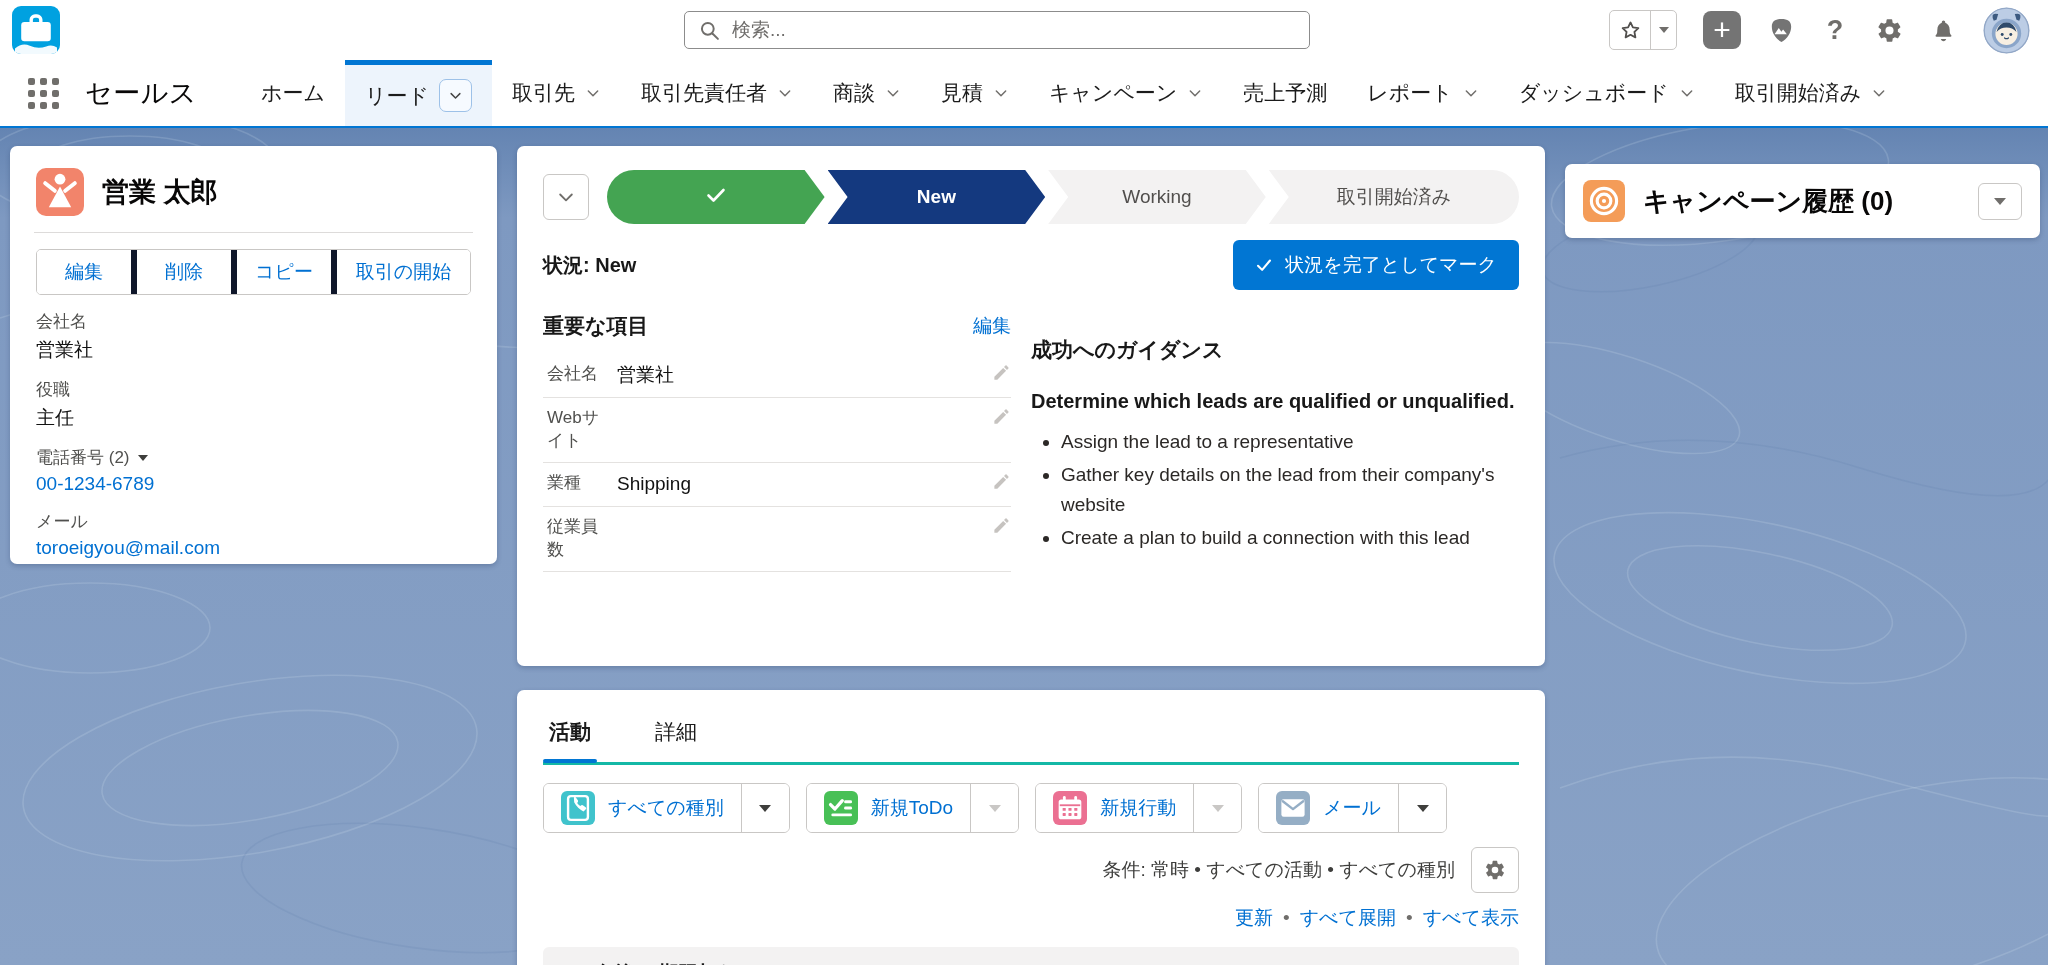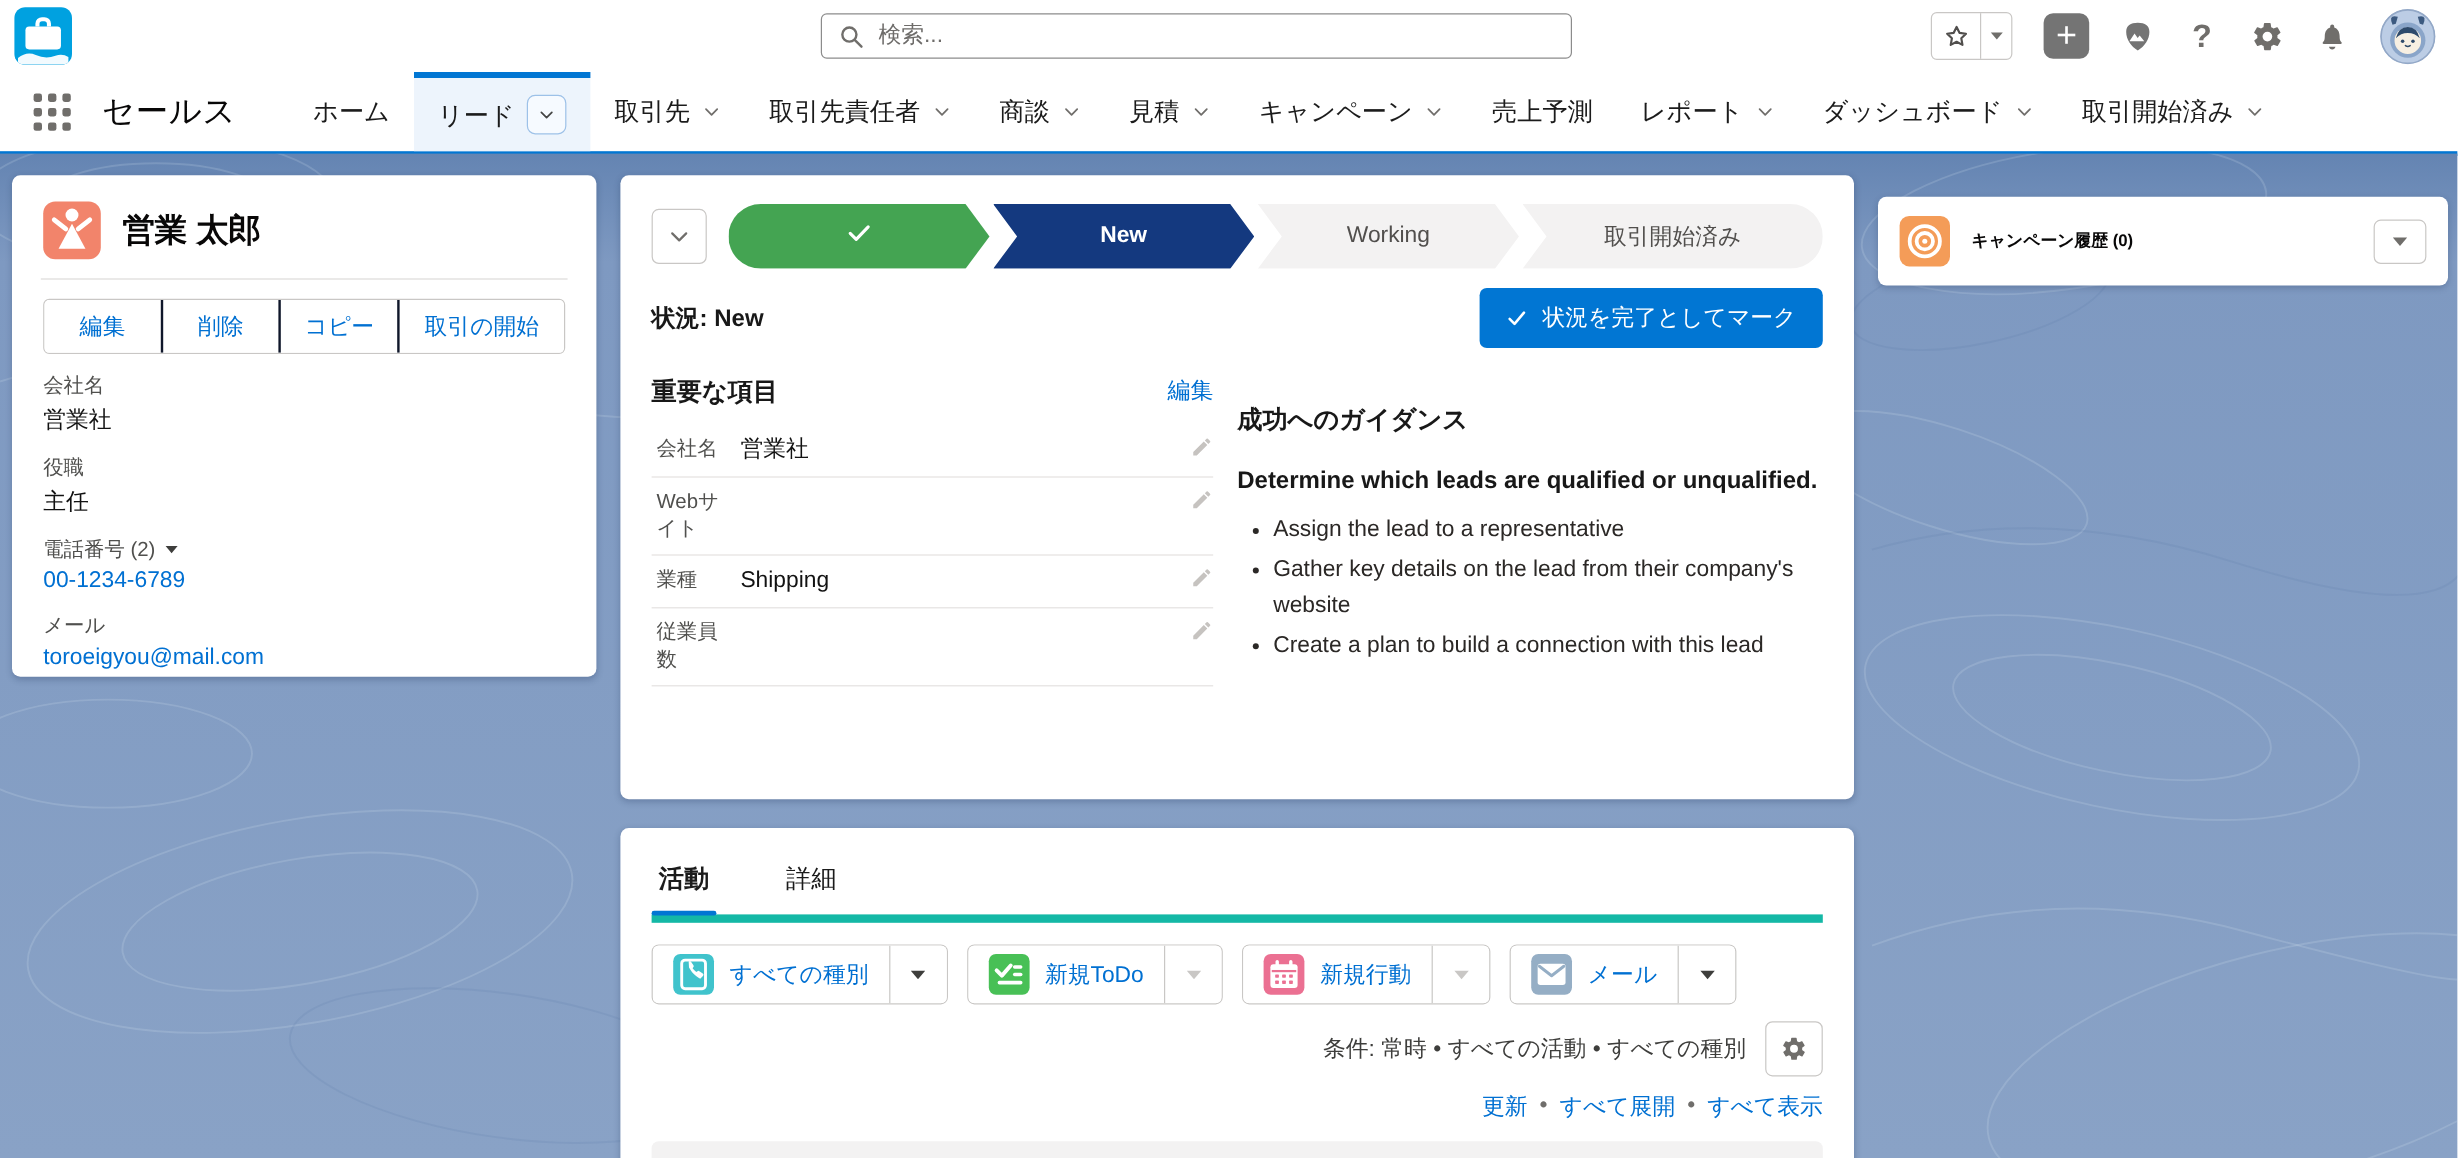--- a/index.html
+++ b/index.html
@@ -50,21 +50,21 @@
   .card { position:absolute; background:#fff; border-radius:7px; box-shadow:0 2px 5px rgba(20,40,80,.25); }
 
   
   .lead-card { left:10px; top:18px; width:487px; height:418px; padding:22px 26px; }
   .lead-head { display:flex; align-items:center; gap:18px; }
   .lead-icon { width:48px; height:48px; border-radius:10px; background:#f2846b; flex:none; }
   .lead-icon svg { width:100%; height:100%; }
   .lead-title { font-size:27px; font-weight:700; color:#080707; }
   .lead-card hr { border:none; border-top:1px solid #dddbda; margin:16px -2px 16px -2px; }
   .btn-group { display:flex; border:1px solid #c9c7c5; border-radius:5px; height:46px; overflow:hidden; }
-  .btn-group .gbtn { flex:1; background:#fff; border:none; border-left:2px solid #0f172a; color:#0070d2; font-size:19px; font-family:inherit; cursor:pointer; white-space:nowrap; padding:0 8px; }
+  .btn-group .gbtn { flex:1; background:#fff; border:none; border-left:6px solid #0f172a; color:#0070d2; font-size:19px; font-family:inherit; cursor:pointer; white-space:nowrap; padding:0 8px; }
   .btn-group .gbtn:first-child { border-left:none; }
   .btn-group .gbtn.wide { flex:1.5; }
   .lfield { margin-top:15px; }
   .lfield .flabel { font-size:17px; color:#50504e; display:flex; align-items:center; gap:8px; }
   .lfield .fvalue { font-size:19px; color:#121212; margin-top:4px; }
   .lfield .fvalue.link { color:#0070d2; cursor:pointer; }
 
   
   .path-card { left:517px; top:18px; width:1028px; height:520px; padding:24px 26px; }
   .path-row { display:flex; align-items:center; }
@@ -93,21 +93,21 @@
   .kf-pencil { flex:none; width:19px; height:19px; color:#c6c3c0; margin-left:8px; cursor:pointer; }
   .kf-pencil svg { width:19px; height:19px; fill:currentColor; }
   .guid-col { flex:1;margin-top:24px; }
   .guid-title { font-size:21px; font-weight:700; color:#181818; }
   .guid-intro { margin-top:22px; font-size:20px; font-weight:700; color:#181818; line-height:1.55; }
   .guid-list { margin:10px 0 0 30px; }
   .guid-list li { font-size:19px; color:#2b2826; line-height:1.55; margin-top:4px; }
 
   
   .activity-card { left:517px; top:562px; width:1028px; height:330px; padding:16px 26px; }
-  .atabs { display:flex; border-bottom:7px solid #14b8a6; }
+  .atabs { display:flex; border-bottom:3px solid #14b8a6; }
   .atab { position:relative; font-size:21px; color:#1b1b1b; padding:12px 6px 16px 6px; margin-right:52px; cursor:pointer; }
   .atab.active { font-weight:700; }
   .atab.active::after { content:""; position:absolute; left:0; right:0; bottom:-1px; height:4px; background:#0176d3; border-radius:2px; }
   .action-row { display:flex; gap:16px; margin-top:18px; }
   .act-group { display:flex; align-items:stretch; border:1px solid #c9c7c5; border-radius:6px; height:50px; overflow:hidden; }
   .act-main { display:flex; align-items:center; gap:13px; padding:0 17px; cursor:pointer; background:#fff; }
   .act-icon { width:34px; height:34px; border-radius:6px; flex:none; }
   .act-icon svg { width:100%; height:100%; }
   .ic-call { background:#40c3cc; }
   .ic-task { background:#48c056; }
@@ -123,21 +123,21 @@
   .links-row a { color:#0070d2; text-decoration:none; cursor:pointer; }
   .links-row .sep { color:#706e6b; }
   .section-bar { margin-top:16px; background:#f3f2f2; border-radius:6px; padding:13px 18px; display:flex; align-items:center; gap:14px; cursor:pointer; }
   .section-bar svg { width:18px; height:18px; }
   .section-bar .sb-title { font-size:20px; font-weight:700; color:#181818; }
 
   
   .campaign-card { left:1565px; top:36px; width:475px; height:74px; padding:0 18px; display:flex; align-items:center; }
   .camp-icon { width:42px; height:42px; border-radius:8px; background:#f49c58; flex:none; }
   .camp-icon svg { width:100%; height:100%; }
-  .camp-title { font-size:14px; font-weight:700; color:#080707; margin-left:18px; flex:1; }
+  .camp-title { font-size:26px; font-weight:700; color:#080707; margin-left:18px; flex:1; }
   .camp-dd { width:44px; height:37px; border:1px solid #c9c7c5; border-radius:6px; background:#fff; display:flex; align-items:center; justify-content:center; cursor:pointer; }
 </style>
 </head>
 <body>
 
 <div>
 
   <header class="topbar">
     <div class="app-logo">
       <svg viewBox="0 0 24 24">

